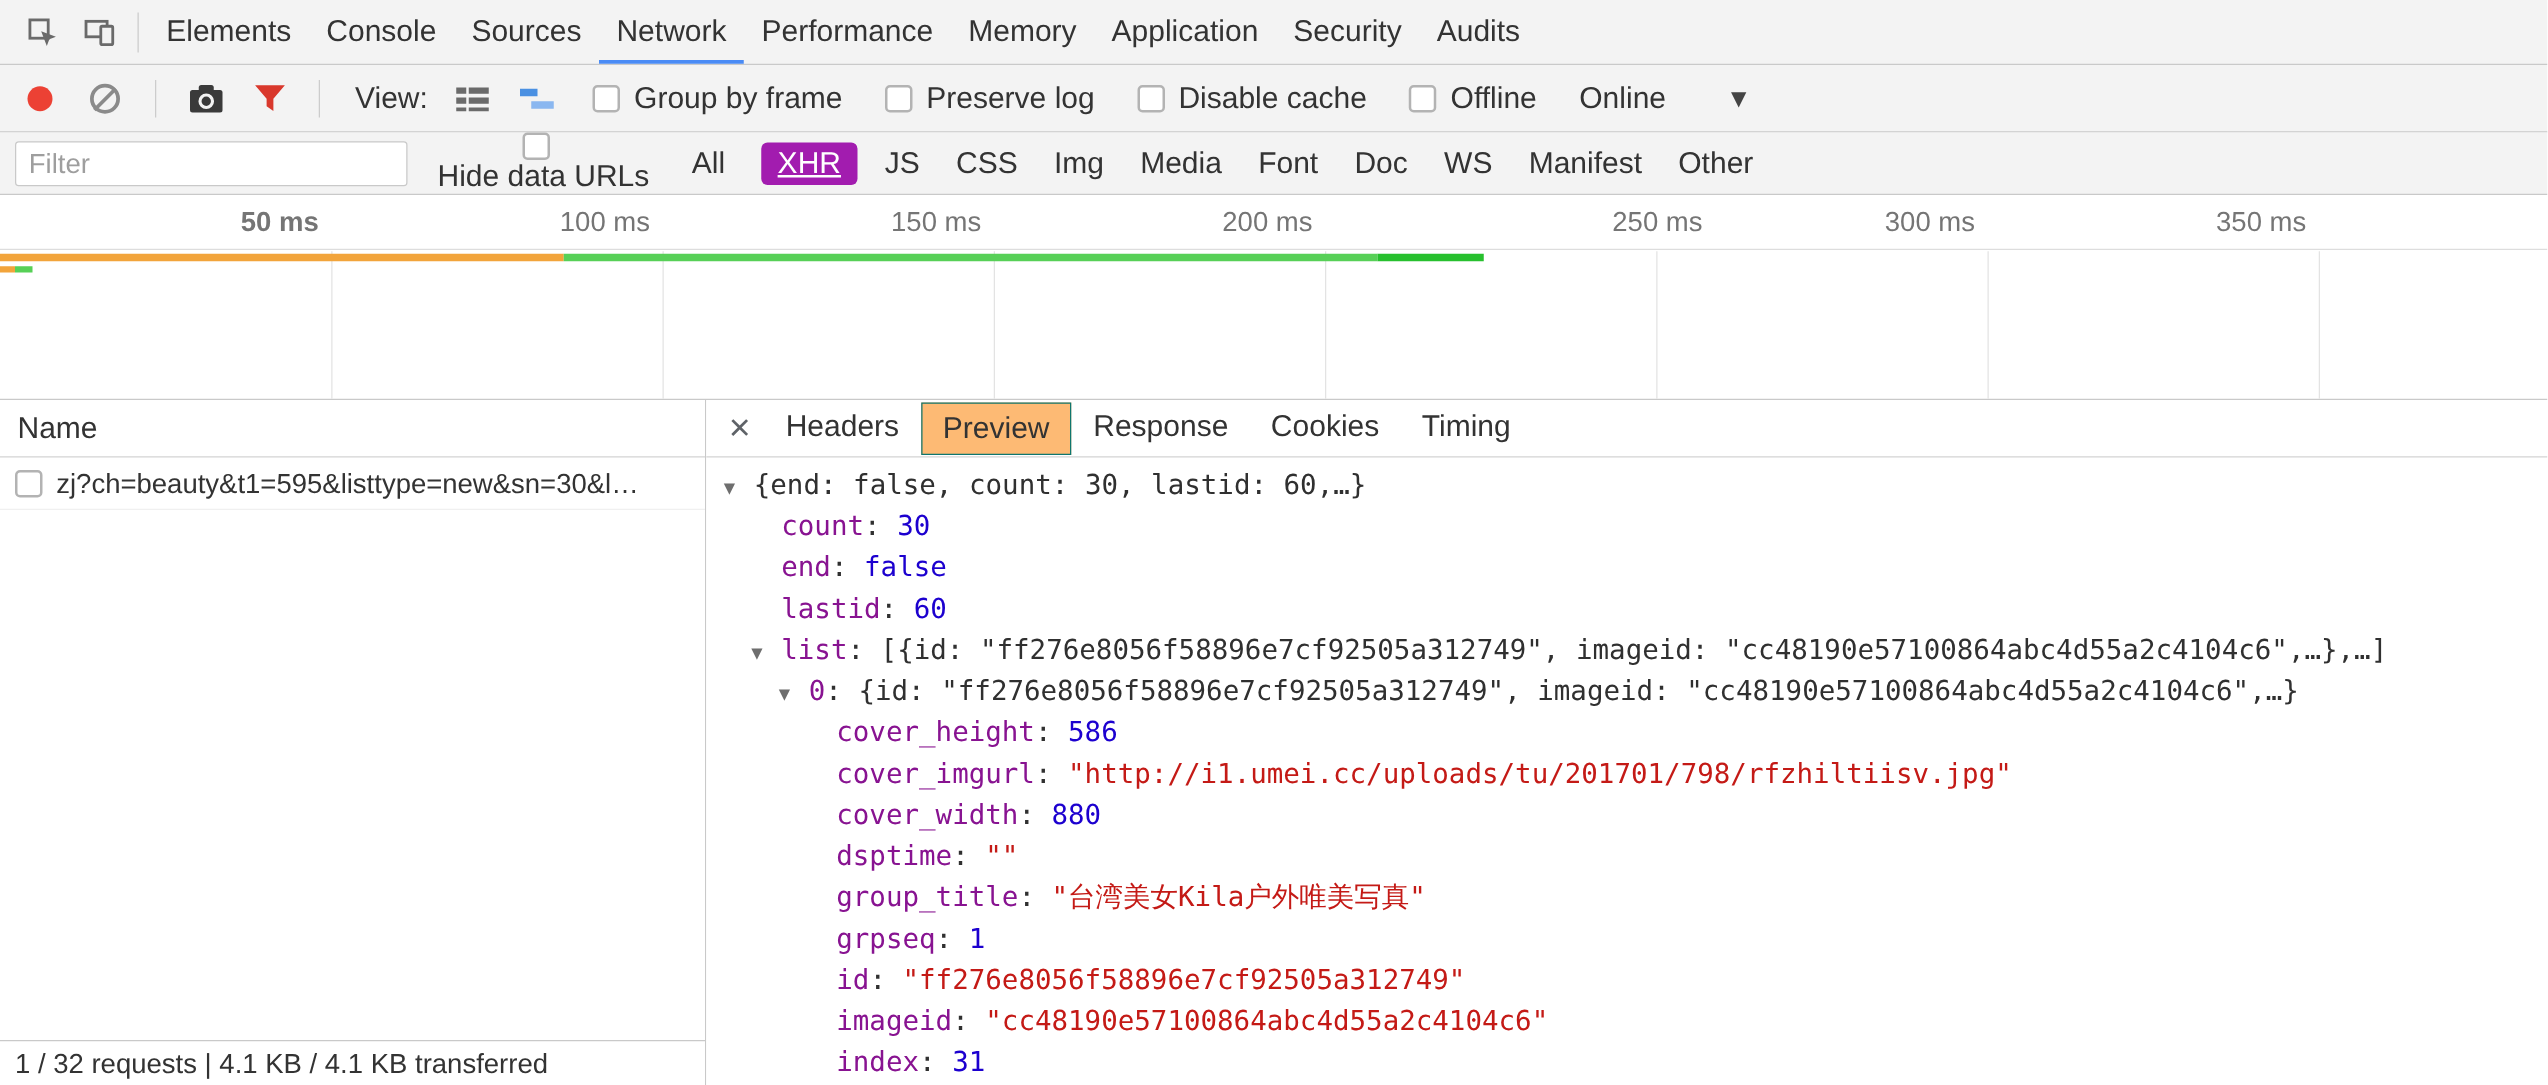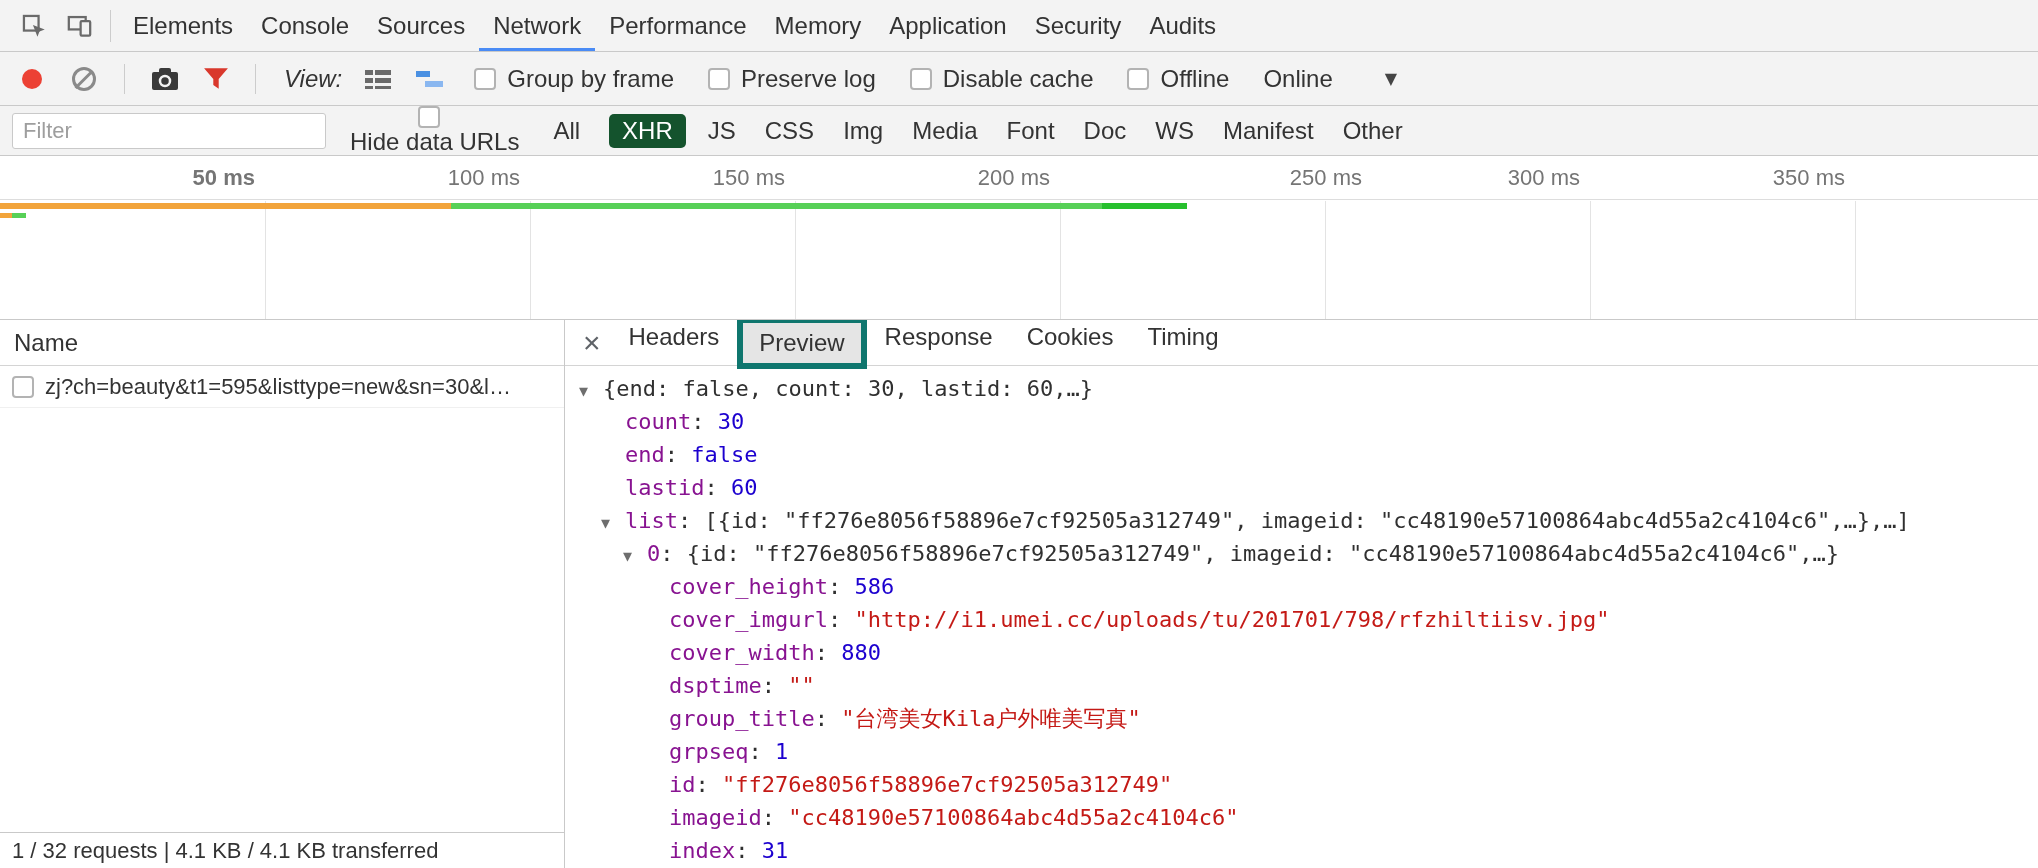--- a/index.html
+++ b/index.html
@@ -14,35 +14,35 @@
   .tab { padding:0 14px; display:flex; align-items:center; font-size:24px; color:#333; white-space:nowrap; }
   .tab.selected { box-shadow: inset 0 -3px 0 #4a8bf5; }
 
   
   .toolbar2 { height:54px; background:#f3f3f3; border-bottom:1px solid #c9c9c9; display:flex; align-items:center; padding:0 12px; }
   .record-dot { width:20px; height:20px; border-radius:50%; background:#ec4134; margin:0 16px 0 10px; flex:none; }
   .clear-btn { width:24px; height:24px; border:3px solid #8a8a8a; border-radius:50%; position:relative; margin:0 14px; flex:none; }
   .clear-btn::after { content:''; position:absolute; left:-3px; top:8px; width:24px; height:3px; background:#8a8a8a; transform:rotate(-45deg); }
   .t2sep { width:1px; height:30px; background:#ccc; margin:0 14px; }
   .tool-icon { margin:0 12px; display:flex; align-items:center; }
-  .view-label { font-size:24px; color:#333; margin:0 10px 0 14px; white-space:nowrap;font-style:italic; }
+  .view-label { font-size:24px; color:#333; margin:0 10px 0 14px; white-space:nowrap; }
   .cb-list { display:flex; align-items:center; margin-left:16px; }
   .cb-group { display:flex; align-items:center; margin-right:34px; font-size:24px; color:#333; white-space:nowrap; }
   .cb { width:22px; height:22px; border:2px solid #b3b3b3; border-radius:4px; background:#fff; margin-right:11px; flex:none; }
   .throttle { display:flex; align-items:center; font-size:24px; color:#333;text-align:right; }
   .caret { font-size:16px; margin-left:52px; color:#444; font-family:"DejaVu Sans", sans-serif; }
 
   
   .toolbar3 { height:50px; background:#f3f3f3; border-bottom:1px solid #c9c9c9; display:flex; align-items:center; padding:0 12px; }
   .filter-input { width:314px; height:36px; border:1px solid #c9c9c9; border-radius:3px; font-size:22px; padding:0 10px; color:#333; background:#fff; font-family:inherit; outline:none; }
   .filter-input::placeholder { color:#9e9e9e; }
   .toolbar3 .cb-group { margin-left:24px; margin-right:10px;flex-direction:column; }
   .types { display:flex; align-items:center; margin-left:24px; }
   .ftype { font-size:24px; color:#333; padding:3px 0; margin-right:29px; white-space:nowrap; }
-  .ftype.selected { background:#14532d; color:#fff; border-radius:5px; padding:3px 13px; margin-right:22px; }
+  .ftype.selected { background:#a21caf; color:#fff; border-radius:5px; padding:3px 13px; margin-right:22px;text-decoration:underline; }
 
   
   .timeline { position:relative; height:164px; border-bottom:1px solid #c9c9c9; background:#fff; }
   .tl-header { height:44px; border-bottom:1px solid #ddd; position:relative; }
   .tick-label { position:absolute; top:50%; transform:translate(-100%,-50%); font-size:22px; color:#757575; white-space:nowrap; }
   .tl-body { position:absolute; top:45px; left:0; right:0; bottom:0; }
   .gridline { position:absolute; top:0; bottom:0; width:1px; background:#e3e3e3; }
   .ov-bar { position:absolute; }
 
   
@@ -51,21 +51,21 @@
   .name-header { height:46px; border-bottom:1px solid #d4d4d4; display:flex; align-items:center; padding-left:14px; font-size:24px; color:#333; }
   .req-row { height:42px; display:flex; align-items:center; padding:0 10px 0 12px; font-size:22px; color:#333; border-bottom:1px solid #f0f0f0; }
   .req-name { white-space:nowrap; overflow:hidden; text-overflow:ellipsis; min-width:0; }
   .left-fill { flex:1; }
   .status-bar { height:36px; border-top:1px solid #c9c9c9; display:flex; align-items:center; padding-left:12px; font-size:22px; color:#333; white-space:nowrap; }
 
   .right { flex:1; display:flex; flex-direction:column; min-width:0; background:#fff; }
   .dtabs { height:46px; border-bottom:1px solid #d4d4d4; display:flex; align-items:center; padding-left:12px; }
   .close-x { font-size:30px; color:#5f6368; margin:0 12px 0 6px; line-height:1; }
   .dtab { font-size:24px; color:#333; padding:6px 16px; margin-right:2px; white-space:nowrap; }
-  .dtab.selected { border:6px solid #0f766e; background:#e5e5e5;text-align:center; }
+  .dtab.selected { border:1px solid #0f766e; background:#fdba74;text-align:center; }
 
   .preview { flex:1; overflow:hidden; padding-top:6px; font-family:"DejaVu Sans Mono","DejaVu Sans",monospace; font-size:22px; }
   .trow { height:33px; line-height:33px; white-space:nowrap; color:#303030; }
   .arrow { display:inline-block; width:24px; font-size:15px; color:#6e6e6e; }
   .k { color:#881391; }
   .sep { color:#303030; }
   .v-num, .v-bool { color:#1c00cf; }
   .v-str { color:#c41a16; }
   .v-plain { color:#303030; }
 </style>

